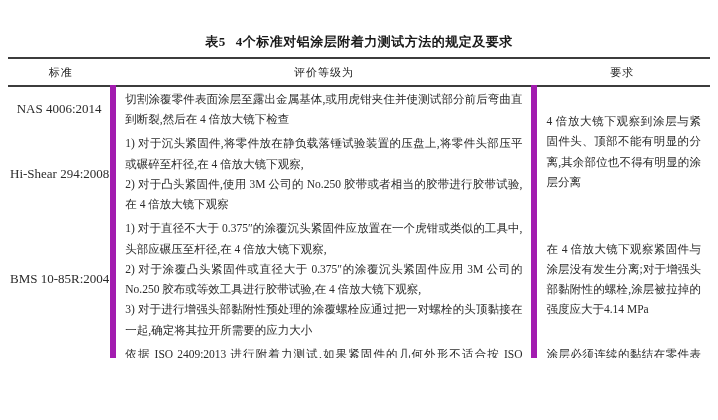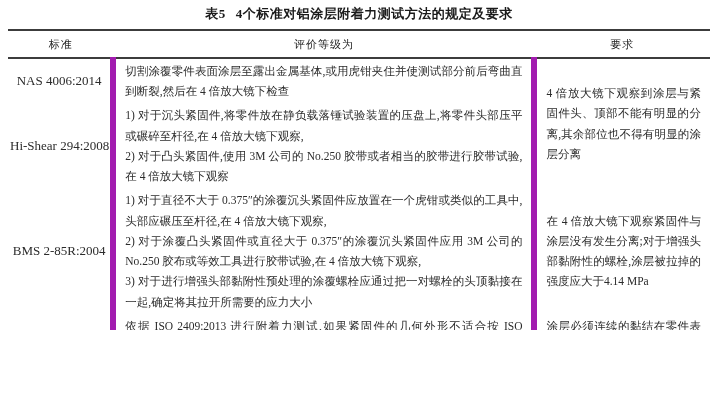--- a/index.html
+++ b/index.html
@@ -8,20 +8,21 @@
     background: #ffffff;
     font-family: "Liberation Serif", "DejaVu Serif", serif;
     color: #2b2b2b;
   }
   .page {
     width: 718px;
     height: 330px;
     background: #ffffff;
     overflow: hidden;
     box-sizing: border-box;
+    margin-top: 28px;
   }
   .title-cn {
     text-align: center;
     font-size: 13px;
     font-weight: bold;
     color: #1a1a1a;
     padding-top: 5px;
     letter-spacing: 0.5px;
   }
   .title-cn .cap-label { margin-right: 10px; }
@@ -106,21 +107,21 @@
         <td class="req-cell" rowspan="2">4 倍放大镜下观察到涂层与紧固件头、顶部不能有明显的分离,其余部位也不得有明显的涂层分离</td>
       </tr>
       <tr>
         <td class="standard-cell">Hi-Shear 294:2008</td>
         <td class="method-cell">
           <div class="method-line">1) 对于沉头紧固件,将零件放在静负载落锤试验装置的压盘上,将零件头部压平或碾碎至杆径,在 4 倍放大镜下观察,</div>
           <div class="method-line">2) 对于凸头紧固件,使用 3M 公司的 No.250 胶带或者相当的胶带进行胶带试验,在 4 倍放大镜下观察</div>
         </td>
       </tr>
       <tr>
-        <td class="standard-cell">BMS 2-85R:2004</td>
+        <td class="standard-cell">BMS 10-85R:2004</td>
         <td class="method-cell">
           <div class="method-line">1) 对于直径不大于 0.375″的涂覆沉头紧固件应放置在一个虎钳或类似的工具中,头部应碾压至杆径,在 4 倍放大镜下观察,</div>
           <div class="method-line">2) 对于涂覆凸头紧固件或直径大于 0.375″的涂覆沉头紧固件应用 3M 公司的 No.250 胶布或等效工具进行胶带试验,在 4 倍放大镜下观察,</div>
           <div class="method-line">3) 对于进行增强头部黏附性预处理的涂覆螺栓应通过把一对螺栓的头顶黏接在一起,确定将其拉开所需要的应力大小</div>
         </td>
         <td class="req-cell">在 4 倍放大镜下观察紧固件与涂层没有发生分离;对于增强头部黏附性的螺栓,涂层被拉掉的强度应大于4.14 MPa</td>
       </tr>
       <tr>
         <td class="standard-cell">DS/EN 4473:2010</td>
         <td class="method-cell">

